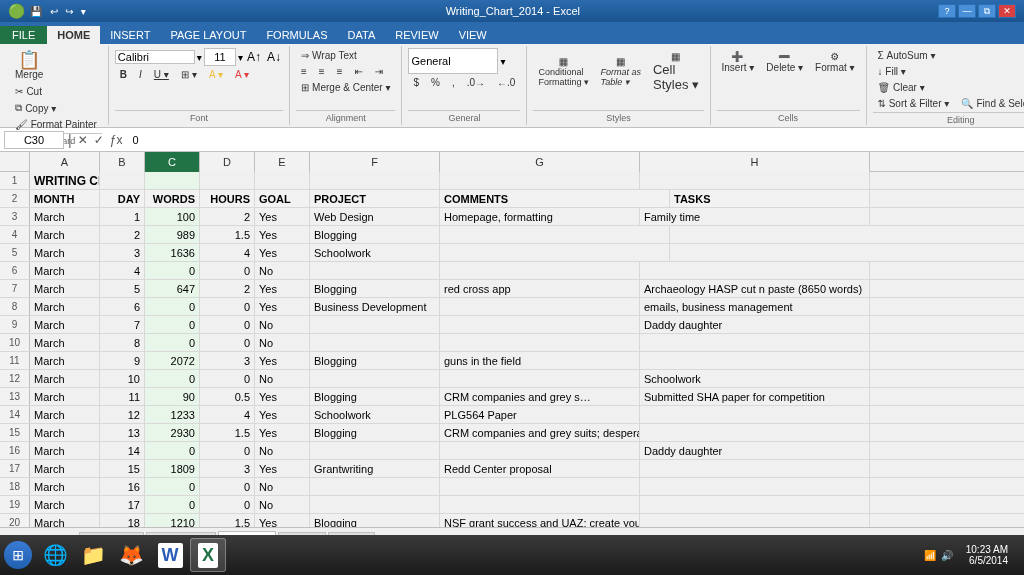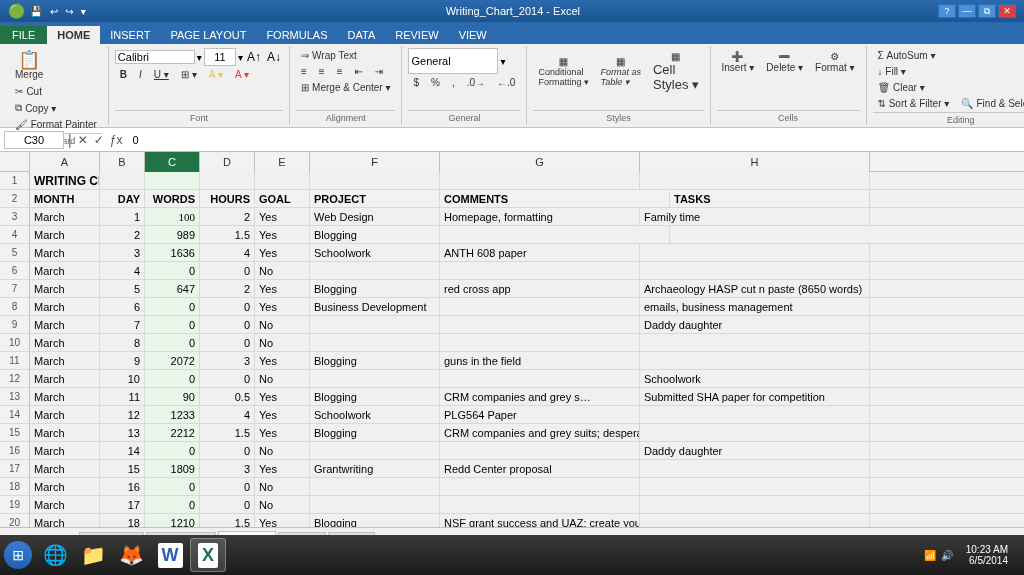--- a/index.html
+++ b/index.html
@@ -539,21 +539,21 @@
         <div class="cell c-d header-cell" style="justify-content: flex-end;">HOURS</div>
         <div class="cell c-e header-cell">GOAL</div>
         <div class="cell c-f header-cell">PROJECT</div>
         <div class="cell c-h header-cell">COMMENTS</div>
         <div class="cell c-g header-cell">TASKS</div>
       </div>
       <div class="data-row">
         <div class="row-num">3</div>
         <div class="cell c-a">March</div>
         <div class="cell c-b" style="justify-content: flex-end;">1</div>
-        <div class="cell c-c selected-col" style="justify-content: flex-end; font-family: Liberation Serif, serif;">100</div>
+        <div class="cell c-c selected-col" style="justify-content: flex-end;">100</div>
         <div class="cell c-d" style="justify-content: flex-end;">2</div>
         <div class="cell c-e">Yes</div>
         <div class="cell c-f">Web Design</div>
         <div class="cell c-g">Homepage, formatting</div>
         <div class="cell c-h">Family time</div>
       </div>
       <div class="data-row">
         <div class="row-num">4</div>
         <div class="cell c-a">March</div>
         <div class="cell c-b" style="justify-content: flex-end;">2</div>
@@ -564,21 +564,20 @@
         <div class="cell c-h"></div>
       </div>
       <div class="data-row">
         <div class="row-num">5</div>
         <div class="cell c-a">March</div>
         <div class="cell c-b" style="justify-content: flex-end;">3</div>
         <div class="cell c-c selected-col" style="justify-content: flex-end;">1636</div>
         <div class="cell c-d" style="justify-content: flex-end;">4</div>
         <div class="cell c-e">Yes</div>
         <div class="cell c-f">Schoolwork</div>
-        <div class="cell c-g">ANTH 608 paper</div>
         <div class="cell c-h"></div>
       </div>
       <div class="data-row">
         <div class="row-num">6</div>
         <div class="cell c-a">March</div>
         <div class="cell c-b" style="justify-content: flex-end;">4</div>
         <div class="cell c-c selected-col" style="justify-content: flex-end;">0</div>
         <div class="cell c-d" style="justify-content: flex-end;">0</div>
         <div class="cell c-e">No</div>
         <div class="cell c-f"></div>
@@ -670,21 +669,21 @@
         <div class="cell c-d" style="justify-content: flex-end;">4</div>
         <div class="cell c-e">Yes</div>
         <div class="cell c-f">Schoolwork</div>
         <div class="cell c-g">PLG564 Paper</div>
         <div class="cell c-h"></div>
       </div>
       <div class="data-row">
         <div class="row-num">15</div>
         <div class="cell c-a">March</div>
         <div class="cell c-b" style="justify-content: flex-end;">13</div>
-        <div class="cell c-c selected-col" style="justify-content: flex-end;">2212</div>
+        <div class="cell c-c selected-col" style="justify-content: flex-end;">2930</div>
         <div class="cell c-d" style="justify-content: flex-end;">1.5</div>
         <div class="cell c-e">Yes</div>
         <div class="cell c-f">Blogging</div>
         <div class="cell c-g">CRM companies and grey suits; desperate job seekers</div>
         <div class="cell c-h"></div>
       </div>
       <div class="data-row">
         <div class="row-num">16</div>
         <div class="cell c-a">March</div>
         <div class="cell c-b" style="justify-content: flex-end;">14</div>

